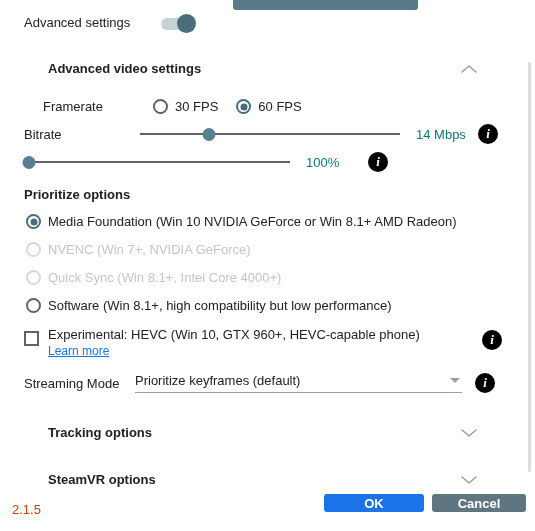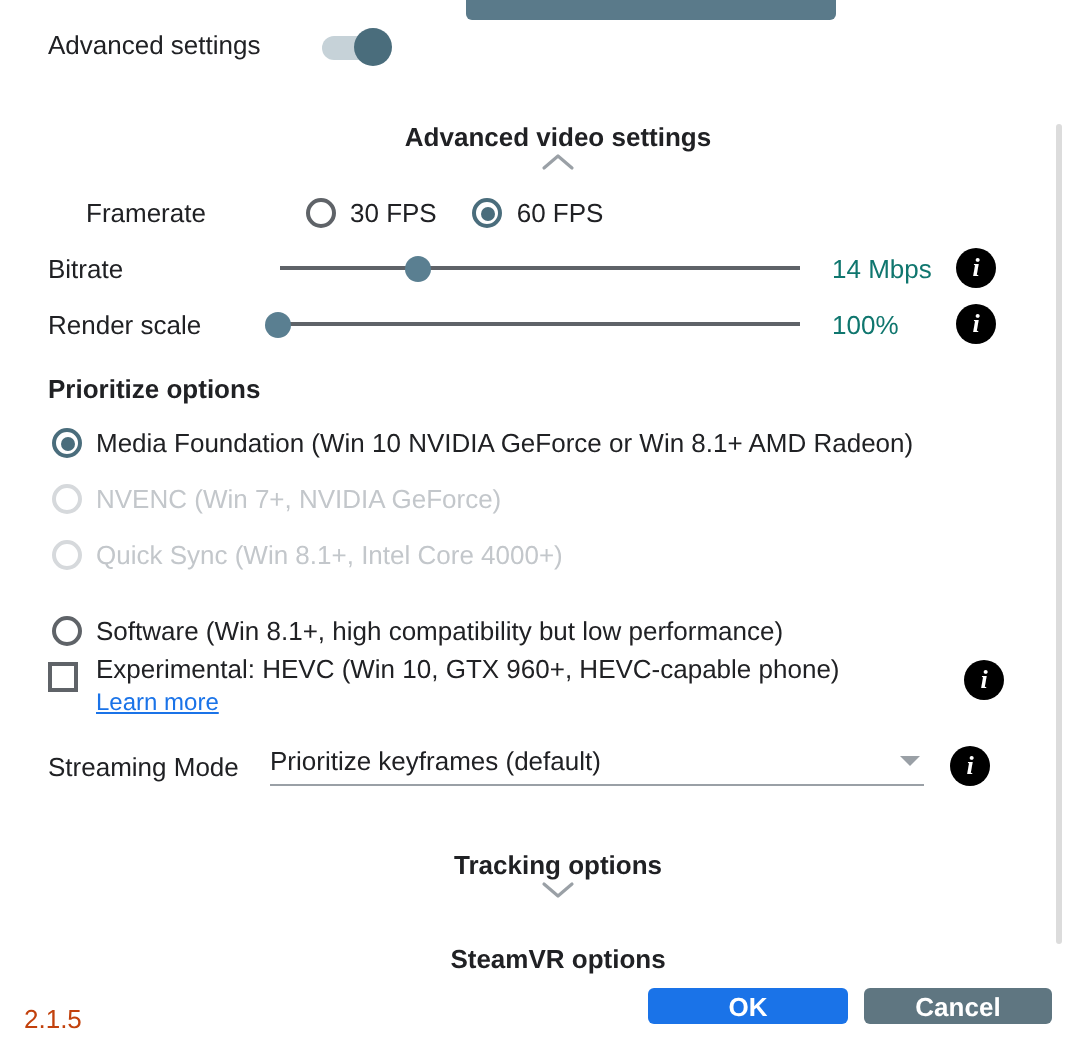--- a/index.html
+++ b/index.html
@@ -88,29 +88,28 @@
     top: -2px;
     width: 19px;
     height: 19px;
     border-radius: 50%;
     background: #4a6d7c;
   }
 
   
   .section-header {
     position: absolute;
-    left: 64px;
+    left: 48px;
     width: 430px;
     display: flex;
     align-items: center;
     justify-content: space-between;
     font-weight: bold;
     font-size: 13px;
     color: #202124;
-    flex-direction: column;
   }
   .chev {
     color: #9aa0a6;
     font-size: 15px;
     line-height: 1;
     width: 18px;
     text-align: center;
   }
   .chev svg { display:block; }
 
@@ -350,21 +349,20 @@
       <span class="slider-label">Bitrate</span>
       <div class="slider-wrap">
         <div class="slider-track"></div>
         <div class="slider-thumb" id="bitrate-thumb" style="left: 28%;"></div>
       </div>
       <span class="slider-value">14 Mbps</span>
       <span class="info-icon">i</span>
     </div>
 
     <div class="slider-row" style="top:152px;">
-      <span class="slider-label">Render scale</span>
       <div class="slider-wrap">
         <div class="slider-track"></div>
         <div class="slider-thumb" id="render-thumb" style="left: 2%;"></div>
       </div>
       <span class="slider-value">100%</span>
       <span class="info-icon">i</span>
     </div>
 
     <div class="sub-heading" style="top:187px;">Prioritize options</div>
 
@@ -376,21 +374,21 @@
     <label class="stream-radio-row" style="top:242px;">
       <span class="radio disabled"></span>
       <span class="radio-text disabled">NVENC (Win 7+, NVIDIA GeForce)</span>
     </label>
 
     <label class="stream-radio-row" style="top:270px;">
       <span class="radio disabled"></span>
       <span class="radio-text disabled">Quick Sync (Win 8.1+, Intel Core 4000+)</span>
     </label>
 
-    <label class="stream-radio-row" style="top:308px;">
+    <label class="stream-radio-row" style="top:298px;">
       <span class="radio"></span>
       <span class="radio-text">Software (Win 8.1+, high compatibility but low performance)</span>
     </label>
 
     <div class="hevc-row">
       <span class="checkbox"></span>
       <span class="hevc-texts">
         <span class="hevc-title">Experimental: HEVC (Win 10, GTX 960+, HEVC-capable phone)</span><br>
         <span class="hevc-link">Learn more</span>
       </span>

